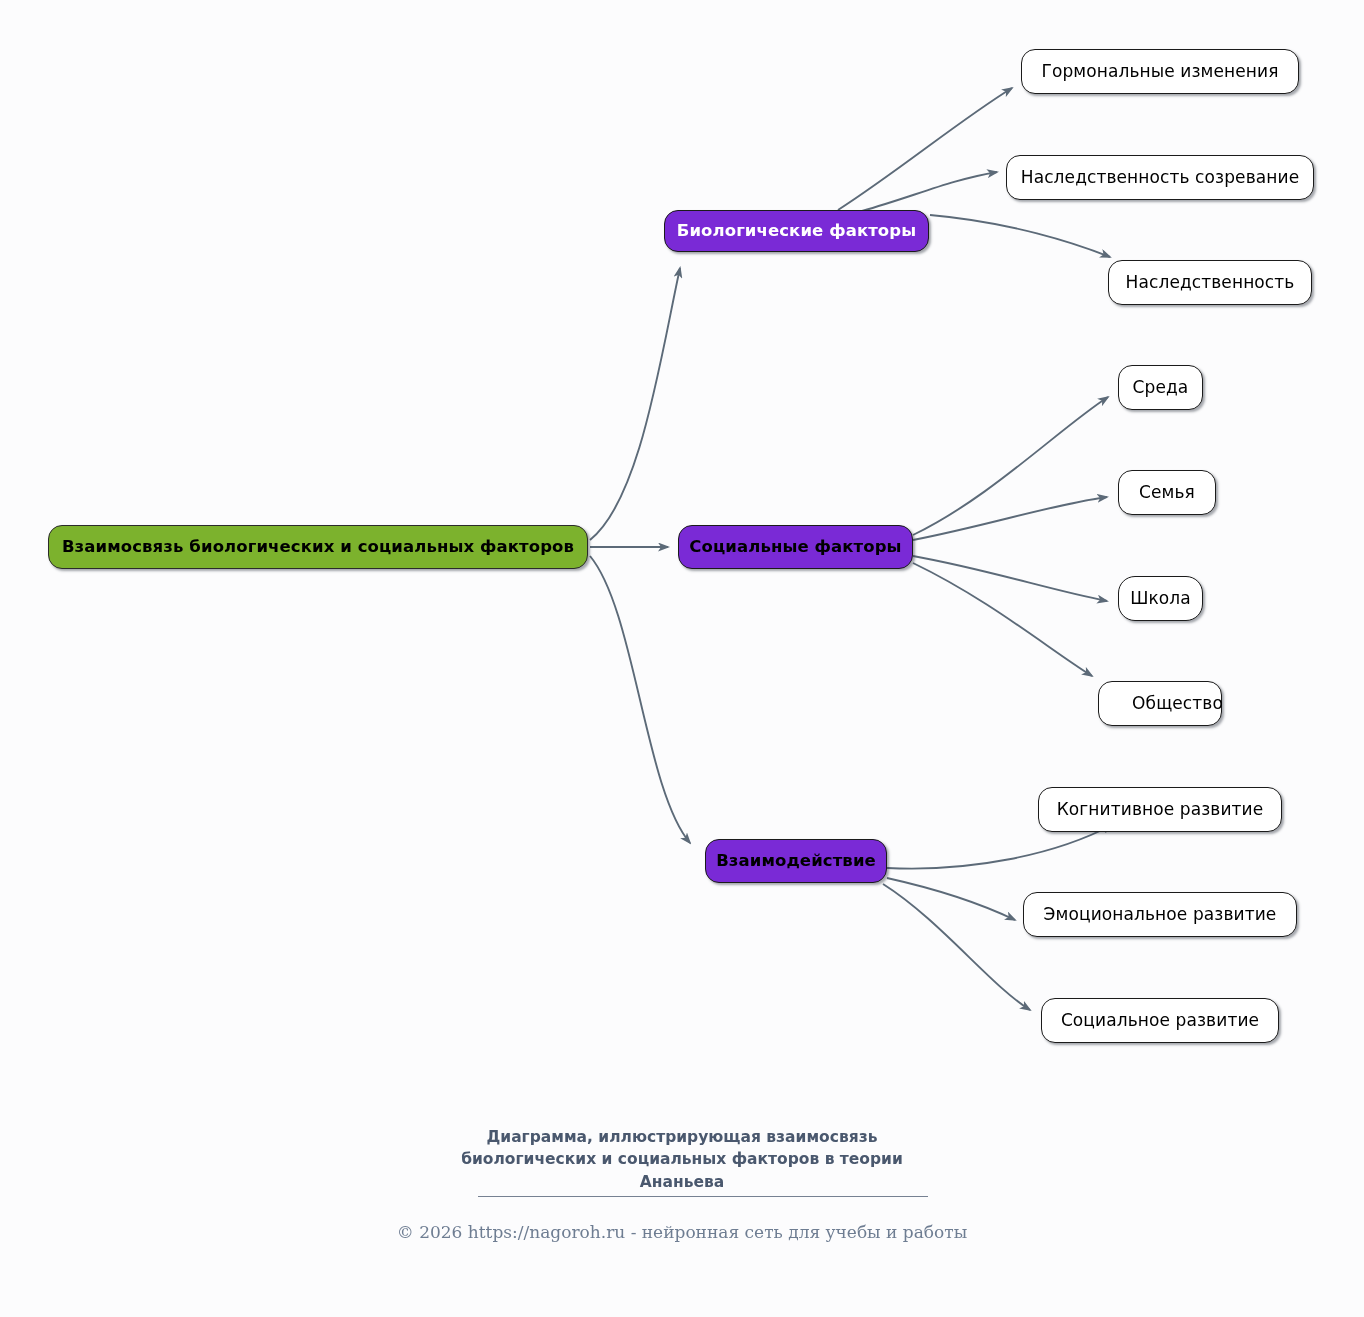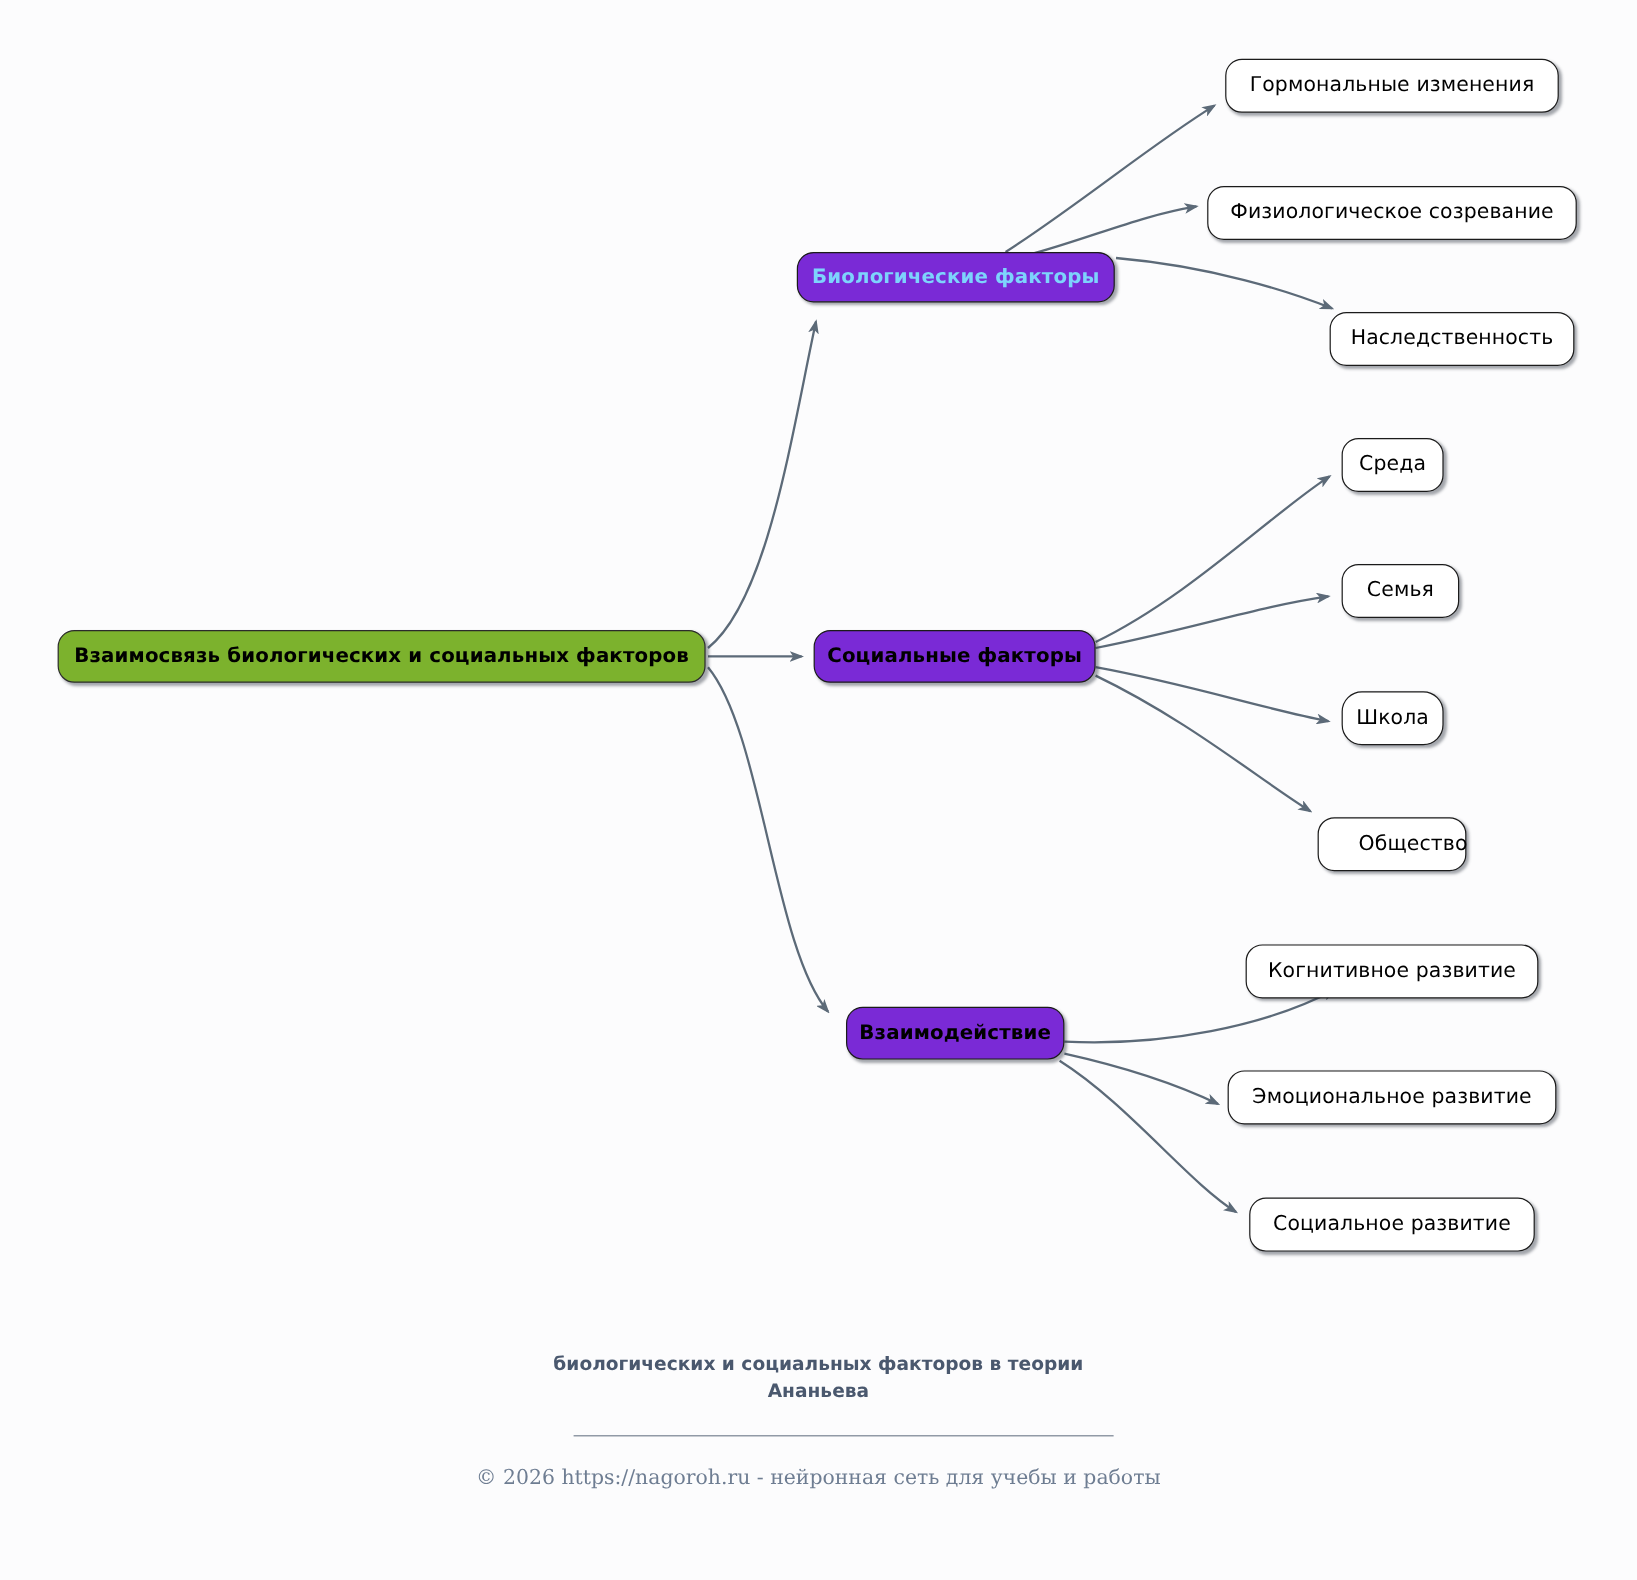--- a/index.html
+++ b/index.html
@@ -116,28 +116,28 @@
         <path d="M 887 868 C 970 872 1055 855 1112 825" fill="none" stroke="#5c6a78" stroke-width="1.9" marker-end="url(#arrowhead)"></path>
         <path d="M 887 878 C 950 892 990 908 1015 920" fill="none" stroke="#5c6a78" stroke-width="1.9" marker-end="url(#arrowhead)"></path>
         <path d="M 883 884 C 940 920 990 985 1030 1010" fill="none" stroke="#5c6a78" stroke-width="1.9" marker-end="url(#arrowhead)"></path>
       </g>
   </svg>
 
   <div id="node-layer">
       <div class="node root" style="left: 48px; top: 525px; width: 540px; height: 44px; background: rgb(124, 178, 45); color: rgb(0, 0, 0);">
         <span>Взаимосвязь биологических и социальных факторов</span>
       </div>
-      <div class="node branch" style="left: 664px; top: 210px; width: 265px; height: 42px; background: rgb(122, 42, 214); color: #7dd3fc;">
+      <div class="node branch" style="left: 664px; top: 210px; width: 265px; height: 42px; background: rgb(122, 42, 214); color: #ffffff;">
         <span>Биологические факторы</span>
       </div>
       <div class="node leaf" style="left: 1021px; top: 49px; width: 278px; height: 45px;">
         <span>Гормональные изменения</span>
       </div>
       <div class="node leaf" style="left: 1006px; top: 155px; width: 308px; height: 45px;">
-        <span>Физиологическое созревание</span>
+        <span>Наследственность созревание</span>
       </div>
       <div class="node leaf" style="left: 1108px; top: 260px; width: 204px; height: 45px;">
         <span>Наследственность</span>
       </div>
       <div class="node branch" style="left: 678px; top: 525px; width: 235px; height: 44px; background: rgb(122, 42, 214); color: rgb(0, 0, 0);">
         <span>Социальные факторы</span>
       </div>
       <div class="node leaf" style="left: 1118px; top: 365px; width: 85px; height: 45px;">
         <span>Среда</span>
       </div>
@@ -160,17 +160,18 @@
         <span>Эмоциональное развитие</span>
       </div>
       <div class="node leaf" style="left: 1041px; top: 998px; width: 238px; height: 45px;">
         <span>Социальное развитие</span>
       </div>
     </div>
 
 </div>
 
 <div class="caption-block" id="caption-title">
+    <div>Диаграмма, иллюстрирующая взаимосвязь</div>
     <div>биологических и социальных факторов в теории</div>
     <div>Ананьева</div>
   </div>
 <div id="caption-divider"></div>
 <div class="caption-block" id="caption-footer">© 2026 https://nagoroh.ru - нейронная сеть для учебы и работы</div>
 
 </body></html>

